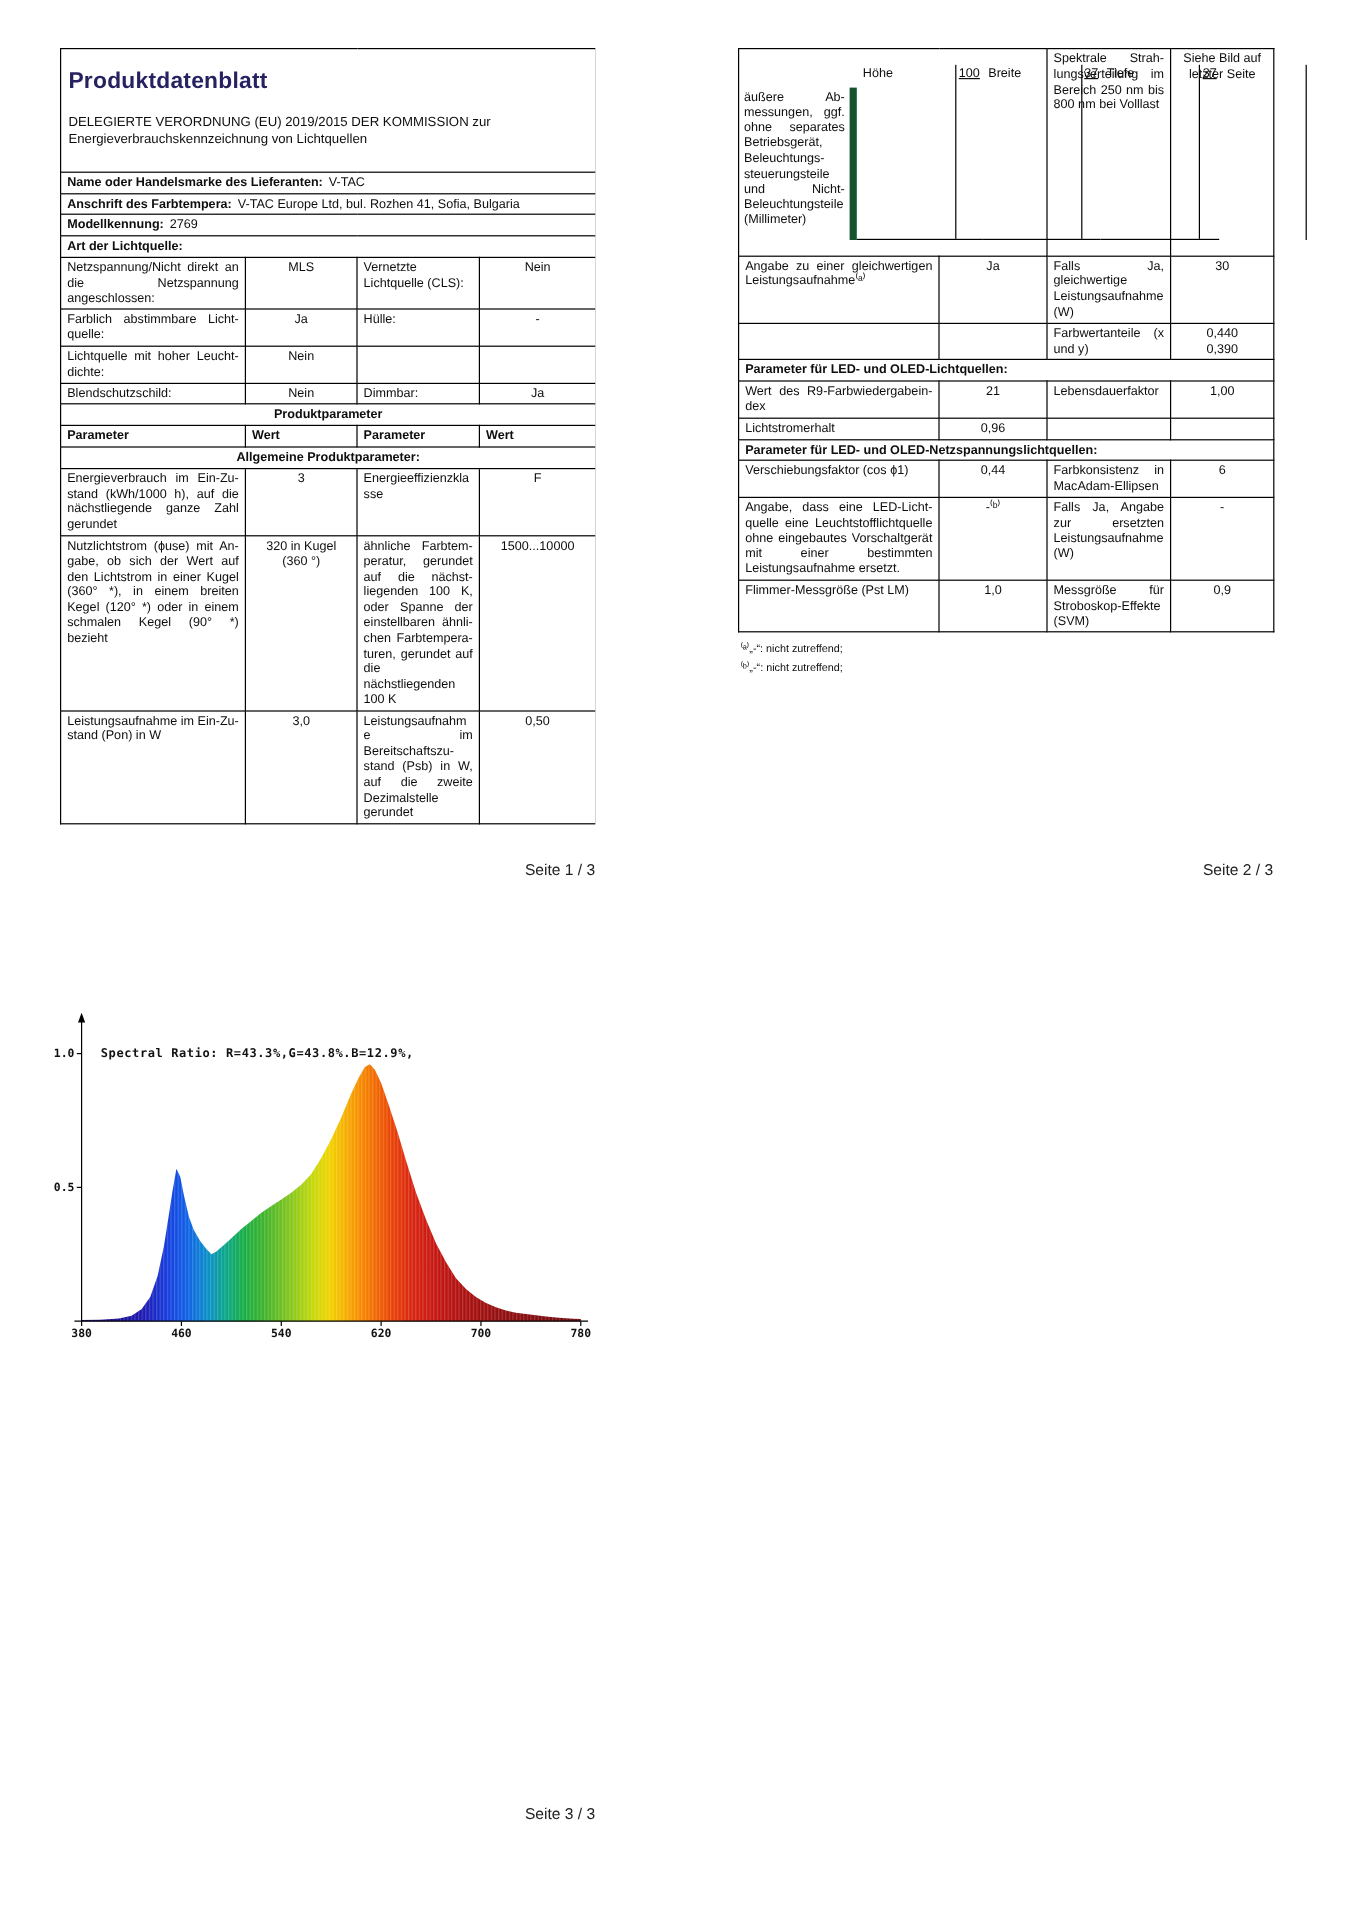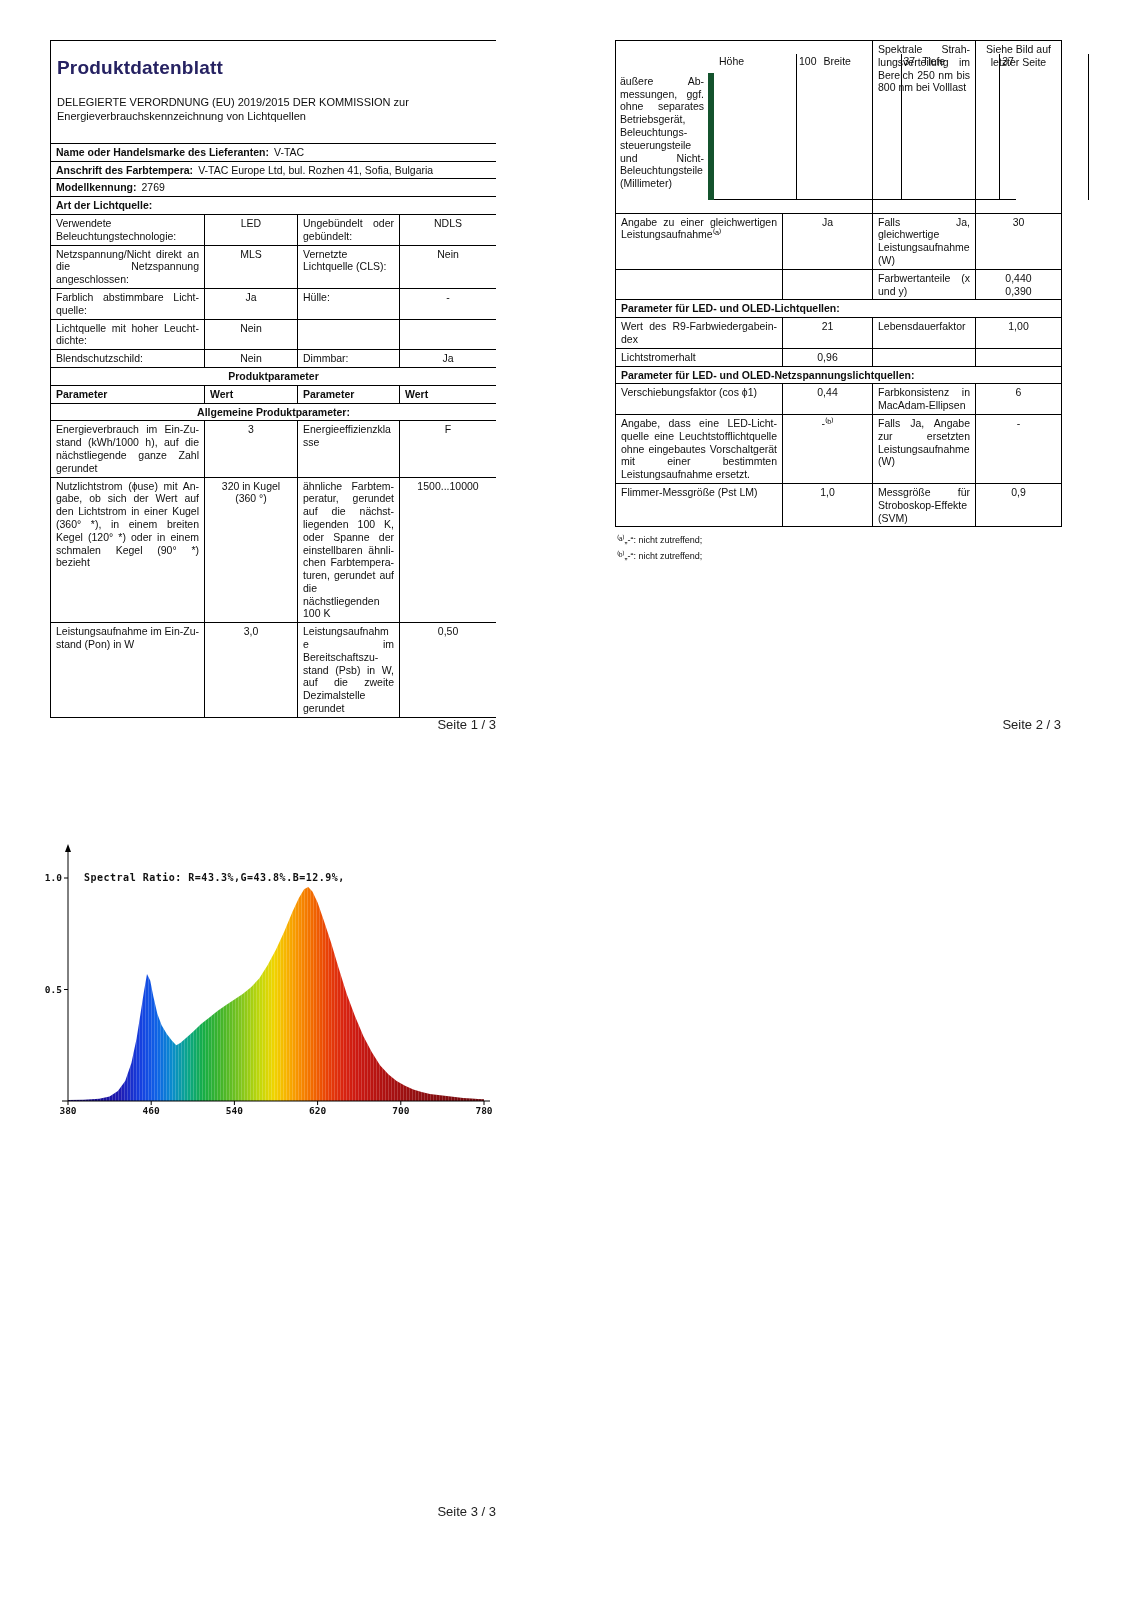--- a/index.html
+++ b/index.html
@@ -17,21 +17,21 @@
   .kv-val{margin-left:5px;font-weight:normal;}
   .headcell{padding:4px 6px 6px 6px !important;}
   .title{font-size:19px;font-weight:bold;color:#262262;letter-spacing:.2px;margin:0 0 5px 0;line-height:1.1;}
   .reg{font-size:11px;line-height:1.25;}
   .p0{padding:0 !important;}
   .dims{display:flex;min-height:146px;align-items:stretch;}
   .dims-label{width:84px;flex:none;border-right:6px solid #14532d;padding:2px 4px;text-align:justify;white-space:pre-line;margin-top:19px;}
   .dims-right{flex:1;display:flex;flex-direction:row;}
   .dims-row{display:flex;border-bottom:1px solid #000;}
   .dims-k{width:72px;flex:none;border-right:1px solid #000;padding:1px 5px;}
-  .dims-v{flex:1;text-align:right;padding:1px 2px;}
+  .dims-v{flex:1;text-align:right;padding:1px 2px;text-decoration:underline;}
   .dims-fill{flex:1;display:flex;}
   .dims-fk{width:72px;flex:none;border-right:1px solid #000;}
   .dims-fv{flex:1;}
   .fnotes{margin-top:6px;font-size:9px;line-height:1.7;padding-left:2px;}
   .pagefoot{position:absolute;font-size:13px;color:#222;text-align:right;}
   .chartwrap{position:absolute;left:40px;top:843px;width:466px;height:290px;margin:0;}
   .cht{font-family:"DejaVu Sans Mono",monospace;font-size:9.5px;font-weight:bold;fill:#111;}
   .cht-title{font-family:"DejaVu Sans Mono",monospace;font-size:10px;font-weight:bold;fill:#111;letter-spacing:.5px;}
 </style>
 </head>
@@ -56,26 +56,20 @@
       <td colspan="4" class="bold"><span>Name oder Handelsmarke des Lieferanten:</span><span class="kv-val">V-TAC</span></td>
     </tr>
     <tr>
       <td colspan="4" class="bold"><span>Anschrift des Farbtempera:</span><span class="kv-val">V-TAC Europe Ltd, bul. Rozhen 41, Sofia, Bulgaria</span></td>
     </tr>
     <tr>
       <td colspan="4" class="bold"><span>Modellkennung:</span><span class="kv-val">2769</span></td>
     </tr>
     <tr>
       <td colspan="4" class="lsec">Art der Lichtquelle:</td>
-    </tr>
-    <tr>
-      <td class="lbl">Verwendete Beleuchtungstech­nologie:</td>
-      <td class="val">LED</td>
-      <td class="lbl">Ungebündelt oder gebündelt:</td>
-      <td class="val">NDLS</td>
     </tr>
     <tr>
       <td class="lbl">Netzspannung/Nicht direkt an die Netzspannung angeschlos­sen:</td>
       <td class="val">MLS</td>
       <td class="lbl">Vernetzte Lichtquel­le (CLS):</td>
       <td class="val">Nein</td>
     </tr>
     <tr>
       <td class="lbl">Farblich abstimmbare Licht­quelle:</td>
       <td class="val">Ja</td>

